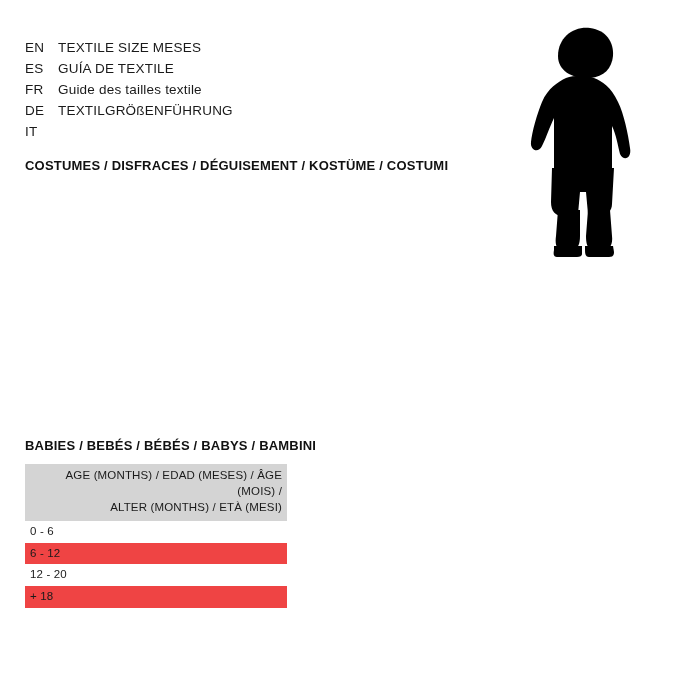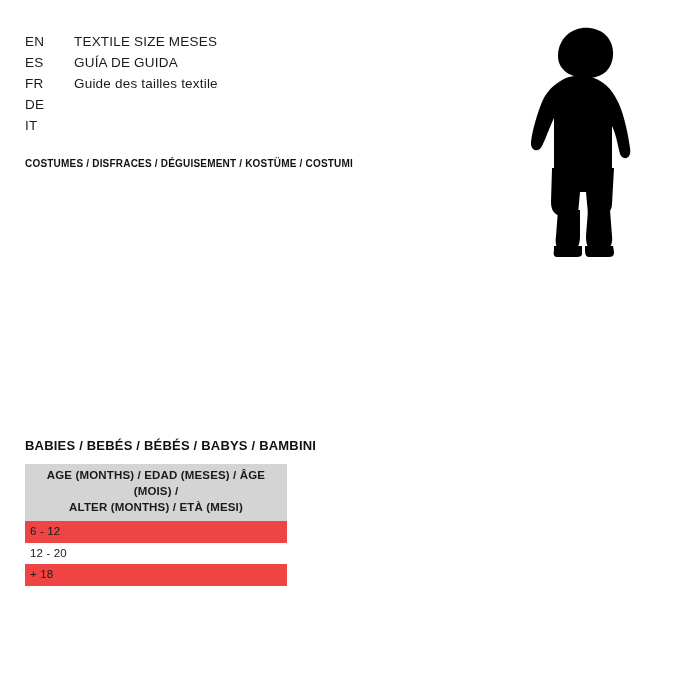--- a/index.html
+++ b/index.html
@@ -22,41 +22,40 @@
 
   
   .lang-block {
     position: absolute;
     left: 25px;
     top: 34px;
     width: 420px;
   }
   .lang-row {
     display: flex;
-    align-items: flex-start;
+    align-items: flex-end;
     height: 21px;
     font-size: 13.5px;
     letter-spacing: 0.2px;
-    gap: 16px;
   }
   .lang-code {
     width: 33px;
     flex: 0 0 33px;
     color: #1a1a1a;
   }
   .lang-text {
     color: #1a1a1a;
   }
 
   
   .headline {
     position: absolute;
     left: 25px;
     top: 158px;
-    font-size: 10px;
+    font-size: 13px;
     font-weight: bold;
     letter-spacing: 0.2px;
     color: #111111;
     white-space: nowrap;
   }
 
   
   .silhouette {
     position: absolute;
     left: 500px;
@@ -83,22 +82,22 @@
     position: absolute;
     left: 25px;
     top: 464px;
     width: 262px;
     border-collapse: collapse;
     font-size: 11.5px;
     color: #1a1a1a;
   }
   .size-table th {
     background: #d4d4d4;
-    font-weight: bold;
-    text-align: center;
+    font-weight: normal;
+    text-align: right;
     padding: 4px 5px 5px 5px;
     line-height: 1.38;
     letter-spacing: 0.15px;
     margin-left: 46px;
   }
   .size-table td {
     padding: 3px 5px 4px 5px;
     line-height: 1.3;
     letter-spacing: 0.15px;
     height: 13px;
@@ -115,28 +114,29 @@
 
 <div class="page">
 
   <div class="lang-block">
     <div class="lang-row">
       <span class="lang-code">EN</span>
       <span class="lang-text">TEXTILE SIZE MESES</span>
     </div>
     <div class="lang-row">
       <span class="lang-code">ES</span>
-      <span class="lang-text">GUÍA DE GUIDA</span>
+      <span class="lang-text">GUÍA DE TEXTILE</span>
     </div>
     <div class="lang-row">
       <span class="lang-code">FR</span>
       <span class="lang-text">Guide des tailles textile</span>
     </div>
     <div class="lang-row">
       <span class="lang-code">DE</span>
+      <span class="lang-text">TEXTILGRÖßENFÜHRUNG</span>
     </div>
     <div class="lang-row">
       <span class="lang-code">IT</span>
     </div>
   </div>
 
   <div class="headline">COSTUMES / DISFRACES / DÉGUISEMENT / KOSTÜME / COSTUMI</div>
 
   <div class="silhouette">
     <svg width="160" height="235" viewBox="0 0 160 235" xmlns="http://www.w3.org/2000/svg" aria-hidden="true">
@@ -175,20 +175,23 @@
   <table class="size-table">
     <thead>
       <tr>
         <th>
           <span>AGE (MONTHS) / EDAD (MESES) / ÂGE (MOIS) /</span><br>
           <span>ALTER (MONTHS) / ETÀ (MESI)</span>
         </th>
       </tr>
     </thead>
     <tbody>
+      <tr class="row-plain">
+        <td>0 - 6</td>
+      </tr>
       <tr class="row-alt">
         <td>6 - 12</td>
       </tr>
       <tr class="row-plain">
         <td>12 - 20</td>
       </tr>
       <tr class="row-alt">
         <td>+ 18</td>
       </tr>
     </tbody>

